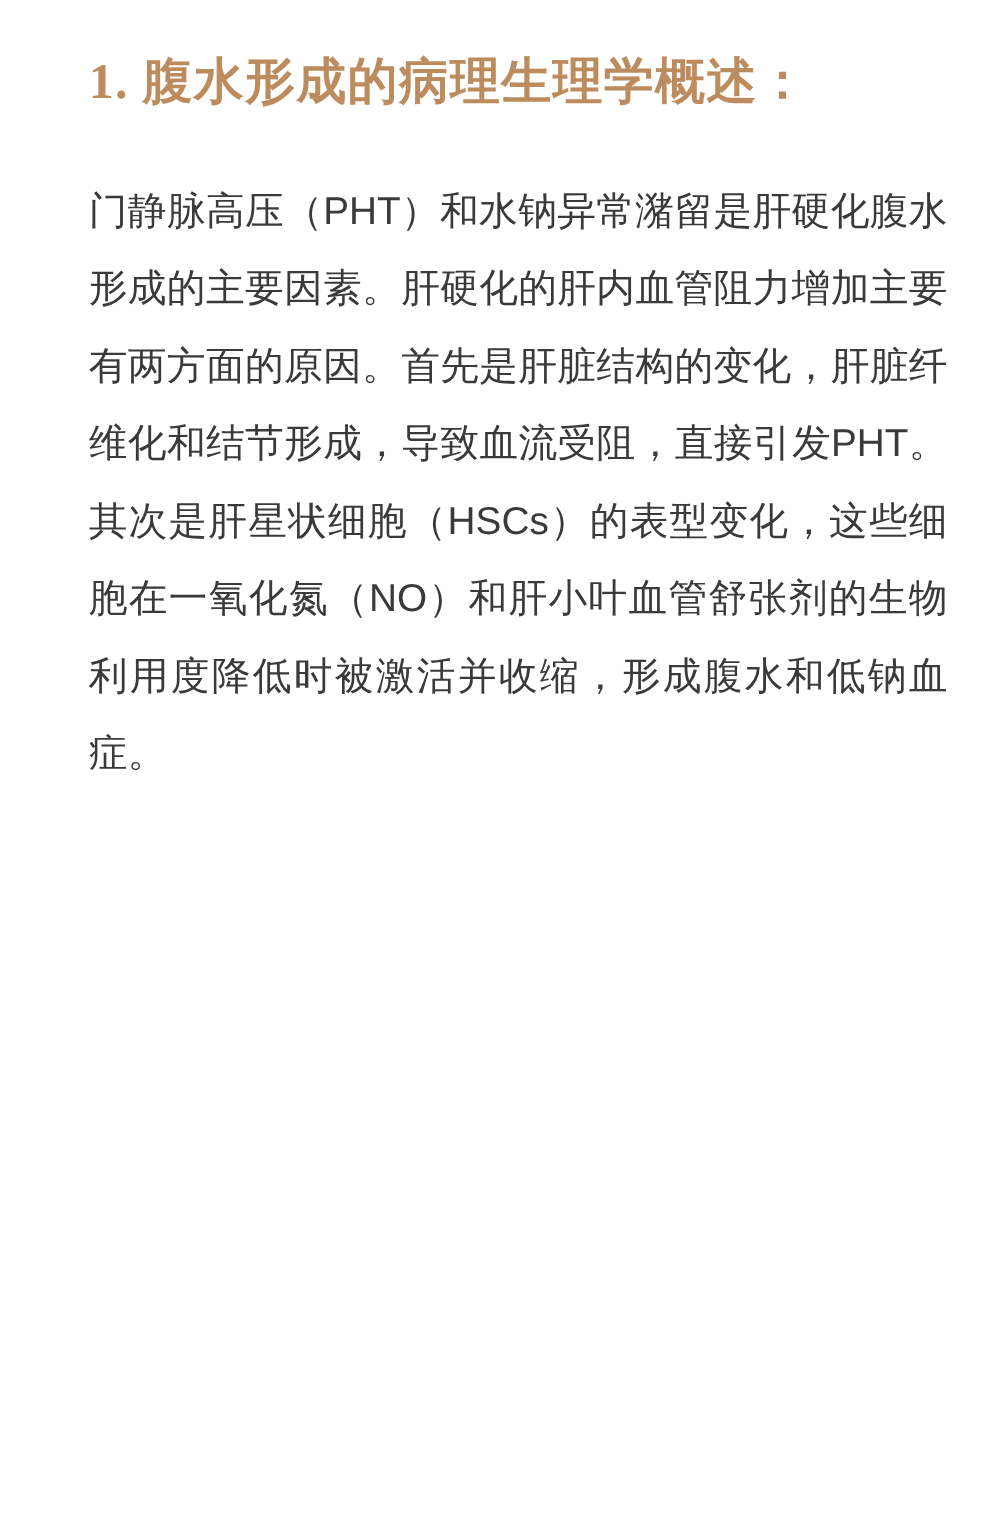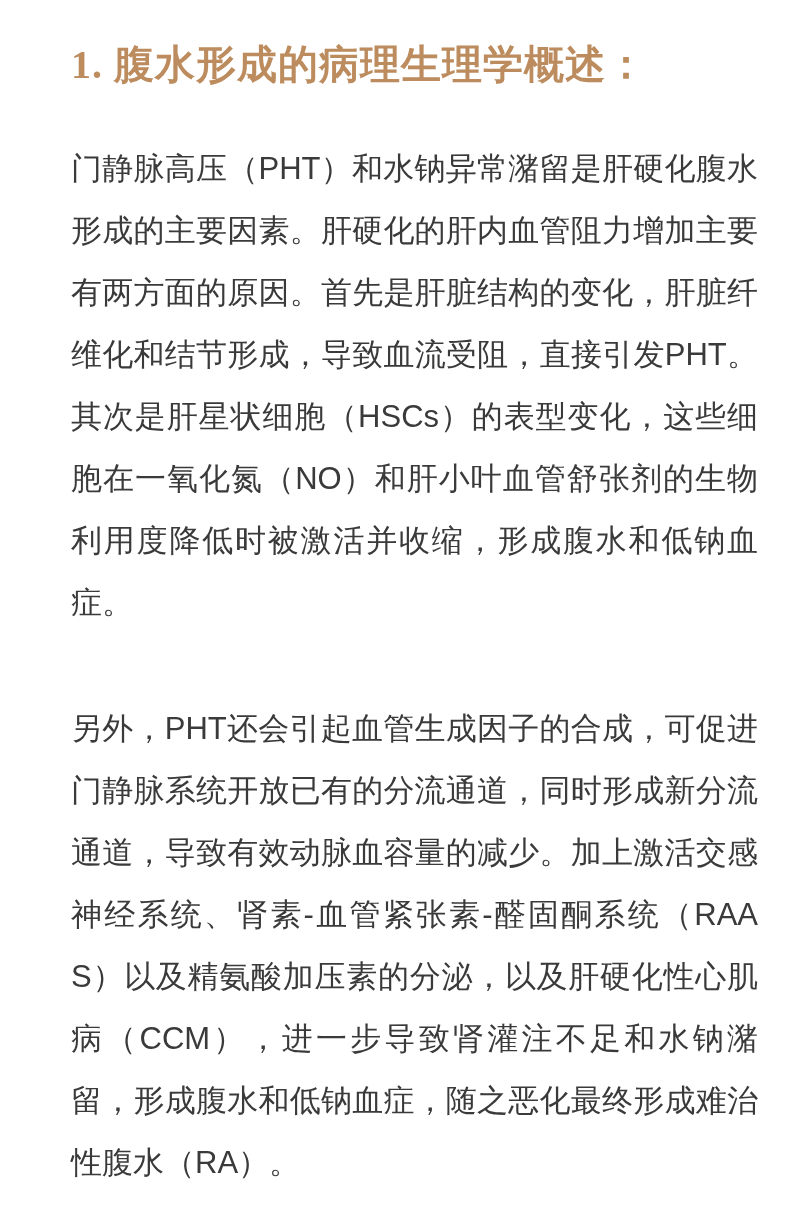--- a/index.html
+++ b/index.html
@@ -44,14 +44,13 @@
   }
 </style>
 </head>
 <body>
 
 <div class="article">
   <h1 class="section-heading">1. 腹水形成的病理生理学概述：</h1>
 
   <p class="body-paragraph">门静脉高压（PHT）和水钠异常潴留是肝硬化腹水形成的主要因素。肝硬化的肝内血管阻力增加主要有两方面的原因。首先是肝脏结构的变化，肝脏纤维化和结节形成，导致血流受阻，直接引发PHT。其次是肝星状细胞（HSCs）的表型变化，这些细胞在一氧化氮（NO）和肝小叶血管舒张剂的生物利用度降低时被激活并收缩，形成腹水和低钠血症。</p>
 
-  <p class="body-paragraph">另外，PHT还会引起血管生成因子的合成，可促进门静脉系统开放已有的分流通道，同时形成新分流通道，导致有效动脉血容量的减少。加上激活交感神经系统、肾素-血管紧张素-醛固酮系统（RAAS）以及精氨酸加压素的分泌，以及肝硬化性心肌病（CCM），进一步导致肾灌注不足和水钠潴留，形成腹水和低钠血症，随之恶化最终形成难治性腹水（RA）。</p>
 </div>
 
 </body></html>

